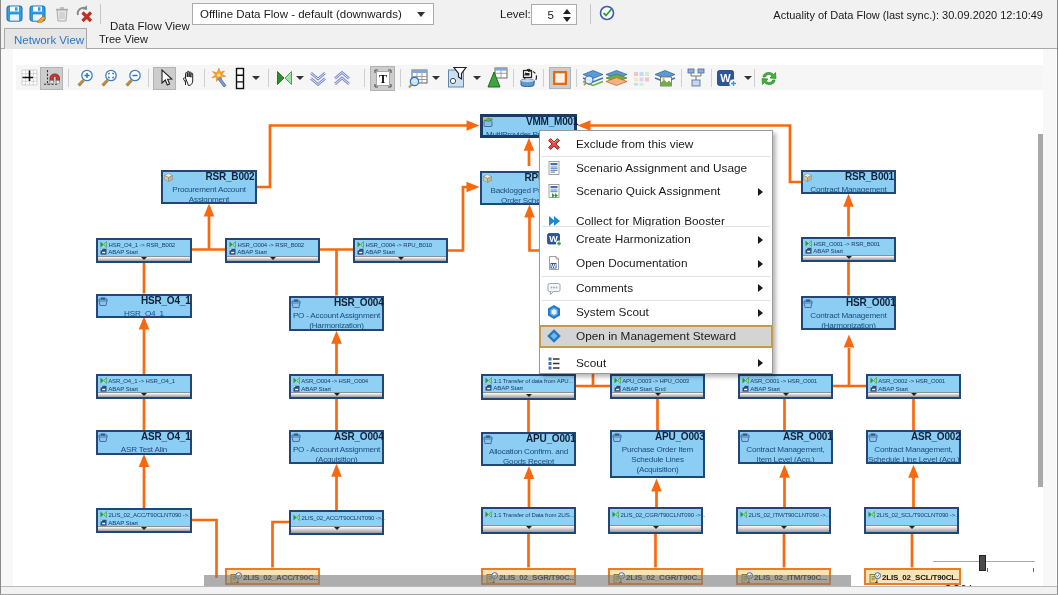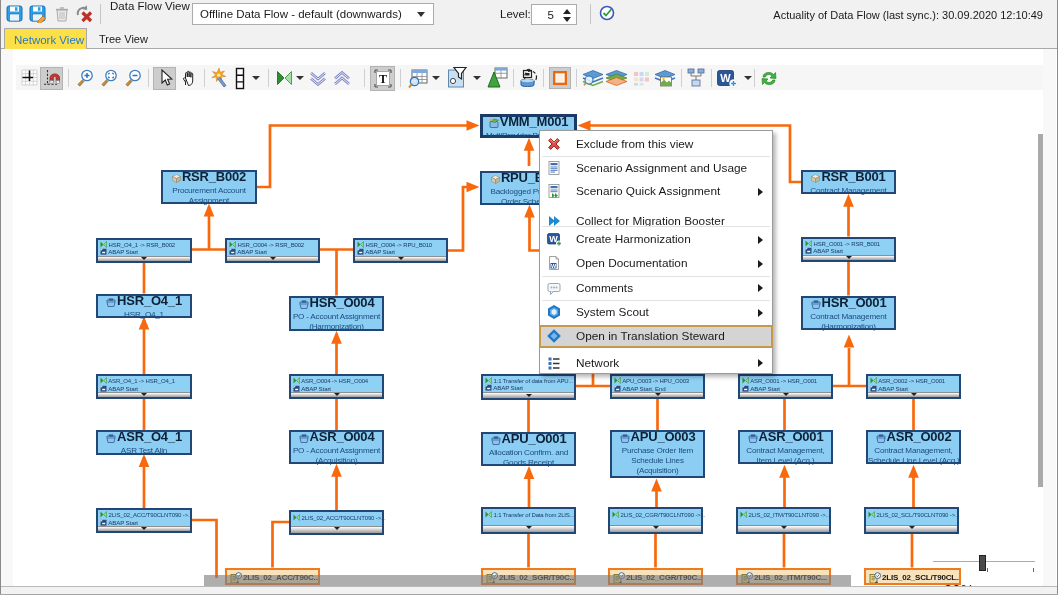--- a/index.html
+++ b/index.html
@@ -3,40 +3,40 @@
 <meta charset="utf-8">
 <style>
 html,body{margin:0;padding:0;}
 body{width:1058px;height:595px;position:relative;overflow:hidden;background:#fff;
  font-family:"Liberation Sans",sans-serif;}
 .abs{position:absolute;}
 
 #tb1{left:0;top:0;width:1058px;height:28px;background:#f1f1f1;}
 #tabrow{left:0;top:28px;width:1058px;height:20px;background:#f1f1f1;}
 #tabline{left:0;top:48px;width:1058px;height:1px;background:#a9a9a9;}
-#tab1{left:4px;top:28px;width:83px;height:21px;background:#fde047;border:1px solid #a9a9a9;border-bottom:none;box-sizing:border-box;}
+#tab1{left:4px;top:28px;width:83px;height:21px;background:#e5e5e5;border:1px solid #a9a9a9;border-bottom:none;box-sizing:border-box;}
 #tab1 span{position:absolute;left:9px;top:4.5px;font-size:11.5px;color:#2779c4;white-space:nowrap;}
 #tab2{left:99px;top:33px;font-size:11px;color:#1a1a1a;white-space:nowrap;}
 
 #tb2{left:16px;top:65px;width:1027px;height:25px;background:#f6f6f6;}
 
 #gutL{left:1px;top:49px;width:12px;height:537px;background:#f8f8f8;}
 #gutR{left:1043px;top:49px;width:13px;height:537px;background:#f8f8f8;}
 #status{left:1px;top:587px;width:1056px;height:8px;background:#f2f2f2;}
 #canvasline{left:1px;top:586px;width:1056px;height:1px;background:#b9b9b9;}
 #bL{left:0;top:0;width:1px;height:595px;background:#8a8a8a;}
 #bR{left:1057px;top:0;width:1px;height:595px;background:#8a8a8a;}
 #bB{left:0;top:594px;width:1058px;height:1px;background:#a5a5a5;}
 .sep1{width:1px;height:20px;background:#c5c5c5;top:4px;}
 .sep2{width:1px;height:18px;background:#cfcfcf;top:3px;}
 .lbl{font-size:11.5px;color:#1a1a1a;white-space:nowrap;}
 
 .bn{position:absolute;background:#8BCDF3;border:2px solid #224775;box-sizing:border-box;
  text-align:center;color:#1C4B7E;font-size:8.1px;line-height:10.0px;padding-top:0.3px;letter-spacing:-0.2px;white-space:nowrap;}
-.bn b{color:#0d2137;font-size:13px;}
+.bn b{color:#0d2137;font-size:10px;padding-left:32px;}
 .bn .ti{display:inline-block;vertical-align:-2px;margin-right:1px;}
 .tn{position:absolute;background:#8FD0F5;border:2px solid #224775;box-sizing:border-box;}
 .tr1{position:absolute;left:2px;top:1px;height:8px;font-size:6px;color:#1d3d66;white-space:nowrap;overflow:hidden;letter-spacing:-0.15px;}
 .tr2{position:absolute;left:2px;top:8.8px;height:7.5px;font-size:6.2px;color:#1d3d66;white-space:nowrap;letter-spacing:-0.15px;}
 .strip{position:absolute;left:0;right:0;bottom:0;height:4.5px;background:linear-gradient(#ffffff,#9a9a9a);border-top:1px solid #8f8f8f;}
 .strip:after{content:"";position:absolute;left:50%;top:0.5px;margin-left:-3px;border-left:3px solid transparent;border-right:3px solid transparent;border-top:3.5px solid #222;}
 .dn{position:absolute;background:#F8E2BB;border:2px solid #EE7B20;box-sizing:border-box;height:17px;
  font-size:8px;font-weight:bold;color:#111;white-space:nowrap;overflow:hidden;letter-spacing:-0.2px;}
 .dn span{position:absolute;left:16px;top:3.5px;}
 
@@ -78,21 +78,21 @@
       <path d="M2,4.5 H14" stroke="#ababab" stroke-width="1.4"></path>
       <path d="M6,3 H10" stroke="#ababab" stroke-width="1.4"></path>
       <path d="M6,7 V14 M8,7 V14 M10,7 V14" stroke="#bdbdbd" stroke-width="1"></path>
     </svg>
 <svg class="abs" style="left:74px;top:4px;" width="20" height="20" viewBox="0 0 20 20">
       <path d="M4,11 C2.5,6 8,2 12.5,4.5" fill="none" stroke="#8a8a8a" stroke-width="2"></path>
       <path d="M12.8,1.2 L13.2,6 L8.5,5.2 Z" fill="#8a8a8a"></path>
       <path d="M8.5,8.5 L17,17 M17,8.5 L8.5,17" stroke="#BE2F28" stroke-width="3.2"></path>
     </svg>
 </div>
-<div class="abs lbl" style="left:110px;top:0;text-align:center;">Data Flow View</div>
+<div class="abs lbl" style="left:110px;top:20px;text-align:center;">Data Flow View</div>
 <div class="abs" style="left:192px;top:3px;width:242px;height:22px;background:#fff;border:1px solid #ababab;box-sizing:border-box;">
   <span class="abs" style="left:7px;top:4px;font-size:11.5px;color:#1a1a1a;white-space:nowrap;">Offline Data Flow - default (downwards)</span>
   <span class="abs" style="right:8px;top:8px;width:0;height:0;border-left:4.5px solid transparent;border-right:4.5px solid transparent;border-top:5px solid #333;"></span>
 </div>
 <div class="abs lbl" style="left:500px;top:8px;">Level:</div>
 <div class="abs" style="left:531px;top:4px;width:46px;height:21px;background:#fff;border:1px solid #ababab;box-sizing:border-box;">
   <span class="abs" style="right:22px;top:3.5px;font-size:11.5px;color:#1a1a1a;">5</span>
   <span class="abs" style="right:5px;top:4px;width:0;height:0;border-left:4px solid transparent;border-right:4px solid transparent;border-bottom:5px solid #222;"></span>
   <span class="abs" style="right:5px;top:12px;width:0;height:0;border-left:4px solid transparent;border-right:4px solid transparent;border-top:5px solid #222;"></span>
 </div>
@@ -756,26 +756,26 @@
             <path d="M8,5 L10.5,6.5 V9.5 L8,11 L5.5,9.5 V6.5 Z" fill="#fff" opacity="0.85"></path>
           </svg></span>
     <span class="tx">System Scout</span>
         <span class="sub"></span>
   </div>
   <div class="mi" style="top:194px;">
     <span class="ic"><svg width="16" height="16" viewBox="0 0 16 16">
             <path d="M8,1.2 L14.8,8 L8,14.8 L1.2,8 Z" fill="#1E78C8"></path>
             <path d="M8,4.4 L11.6,8 L8,11.6 L4.4,8 Z" fill="#79B6E6"></path>
           </svg></span>
-    <span class="tx">Open in Translation Steward</span>
+    <span class="tx">Open in Management Steward</span>
   </div>
   <div class="mi" style="top:220.8px;">
     <span class="ic"><svg width="16" height="16" viewBox="0 0 16 16">
             <rect x="2.5" y="2.5" width="3" height="3" fill="#3F6FB5"></rect>
             <rect x="2.5" y="7" width="3" height="3" fill="#3F6FB5"></rect>
             <rect x="2.5" y="11.5" width="3" height="3" fill="#3F6FB5"></rect>
             <path d="M7,4 H13.5 M7,8.5 H13.5 M7,13 H13.5" stroke="#333" stroke-width="1.4"></path>
           </svg></span>
-    <span class="tx">Network</span>
+    <span class="tx">Scout</span>
         <span class="sub"></span>
   </div>
   </div>
 </div>
 
 </body></html>

